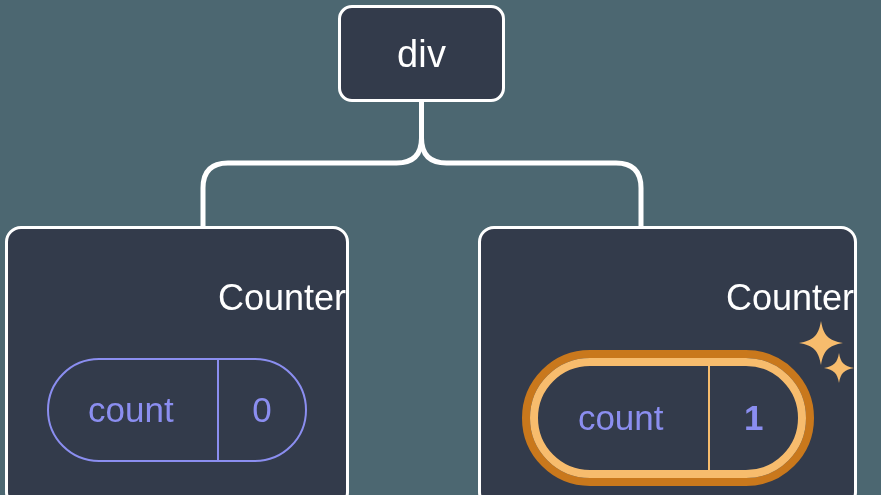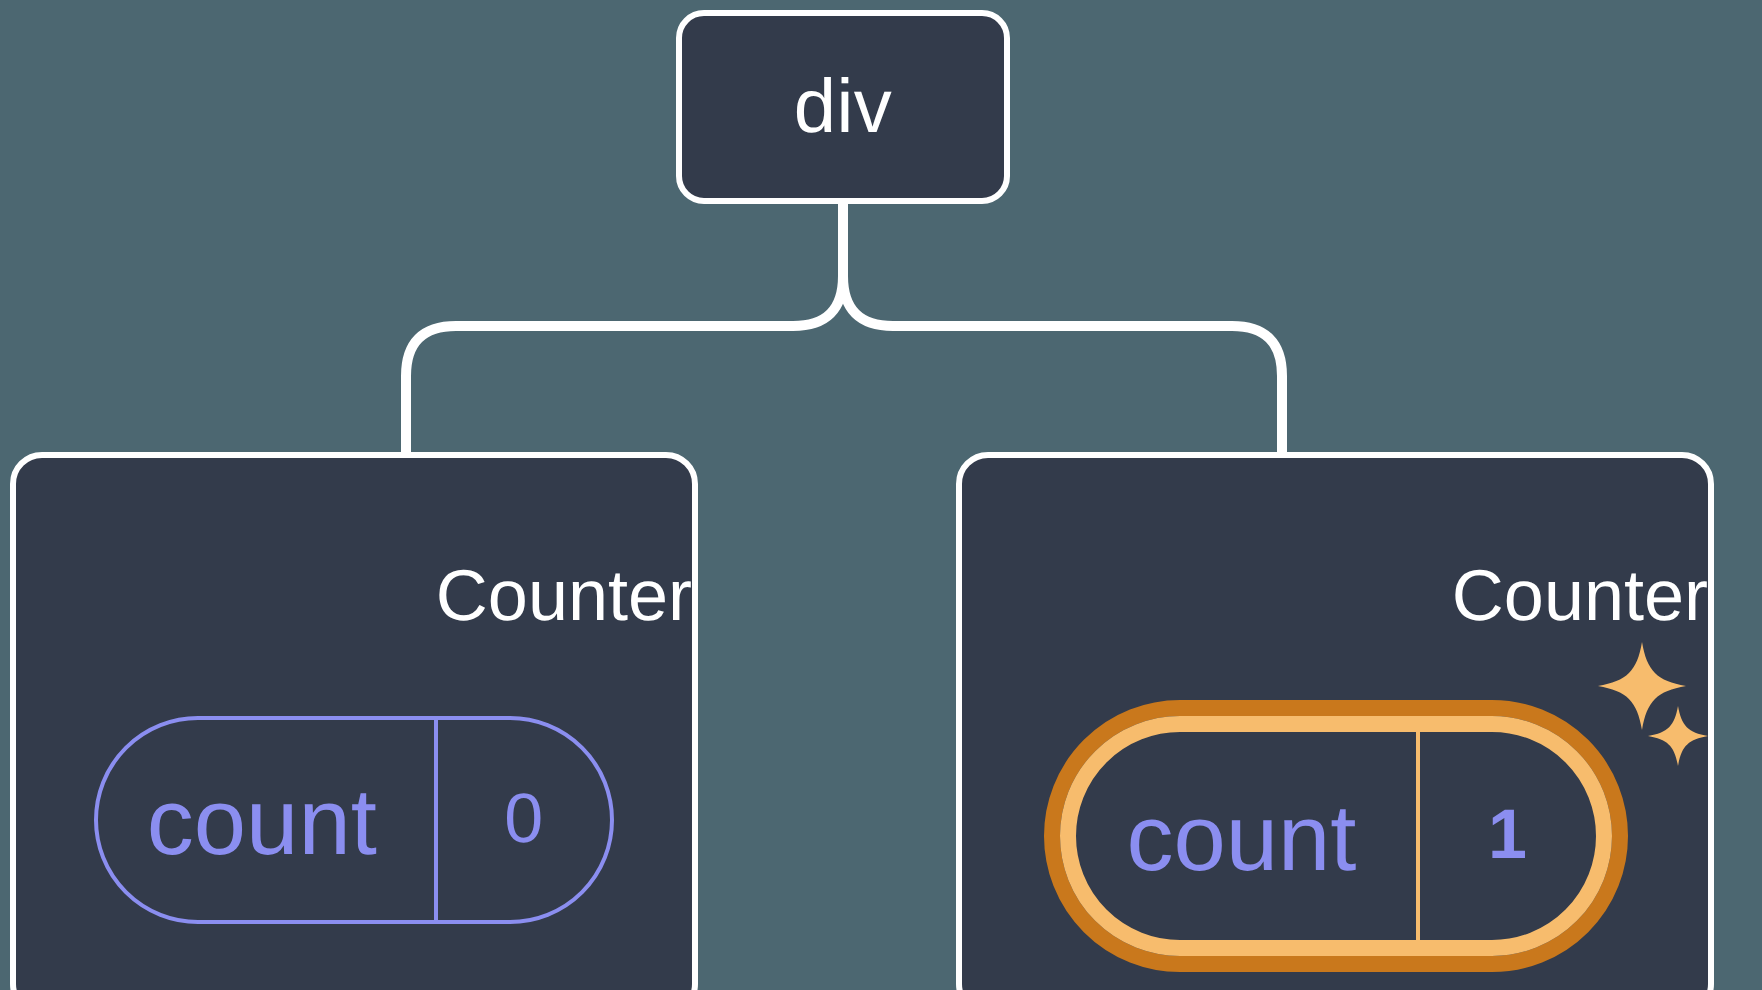--- a/index.html
+++ b/index.html
@@ -97,21 +97,21 @@
     height: 104px;
     width: 260px;
     background: transparent;
   }
   .pill-key {
     flex: 0 0 64%;
     display: flex;
     align-items: center;
     justify-content: center;
     color: #8b8ef0;
-    font-size: 47px;
+    font-size: 35px;
     padding-right: 4px;
   }
   .pill-div {
     width: 2px;
     background: #8b8ef0;
     flex: 0 0 2px;
   }
   .pill-val {
     flex: 1 1 auto;
     display: flex;

